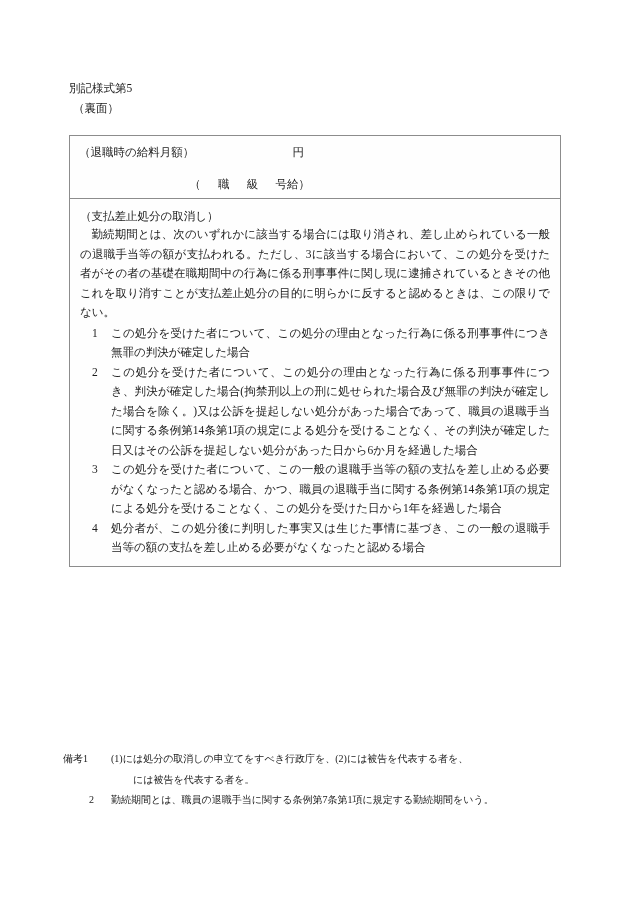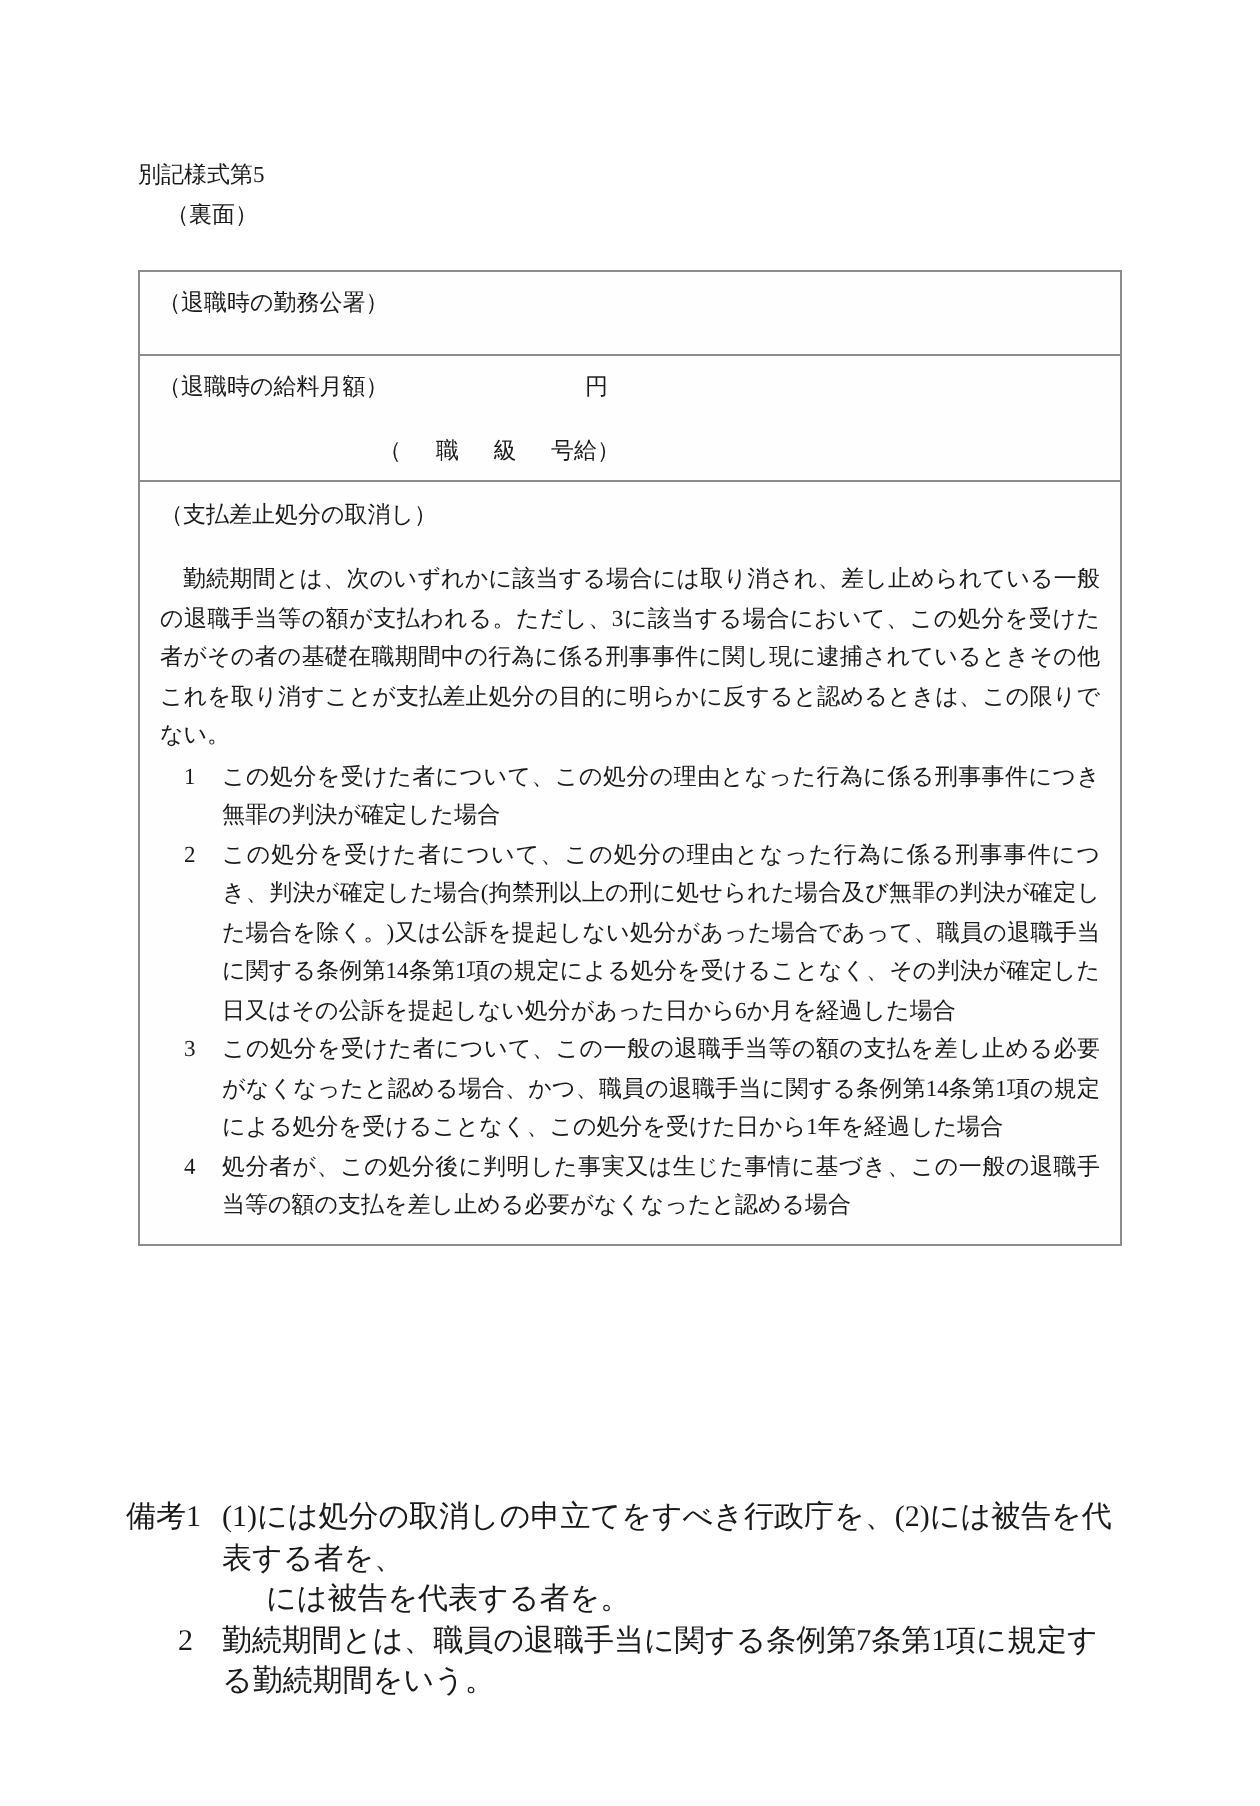--- a/index.html
+++ b/index.html
@@ -25,21 +25,21 @@
   .doc-header {
     position: absolute;
     left: 69px;
     top: 78px;
     font-size: 11.5px;
     line-height: 20px;
   }
   .doc-header .form-no { display: block; }
   .doc-header .side-note {
     display: block;
-    margin-left: 14px;
+    margin-left: 4px;
     font-family: Liberation Serif, serif;
   }
 
   
   .form-table {
     position: absolute;
     left: 69px;
     top: 135px;
     width: 492px;
     border: 1px solid #8c8c8c;
@@ -95,21 +95,20 @@
 
   
   .row-cancel { min-height: 338px; }
   .row-cancel .cell {
     width: 100%;
     padding: 8px 10px 8px 10px;
   }
   .cancel-heading {
     font-size: 11.5px;
     line-height: 18px;
-    margin-bottom: 14px;
   }
   .cancel-lead {
     font-size: 11.5px;
     line-height: 19.5px;
     text-indent: 1em;
     margin: 0 0 1px 0;
     text-align: justify;
     text-justify: inter-ideograph;
   }
   .clause-list {
@@ -132,21 +131,21 @@
     text-align: justify;
     text-justify: inter-ideograph;
   }
 
   
   .notes {
     position: absolute;
     left: 63px;
     top: 749px;
     width: 500px;
-    font-size: 15px;
+    font-size: 10px;
     line-height: 20.5px;
   }
   .note {
     display: flex;
     margin-bottom: 0;
   }
   .note-label {
     flex: 0 0 auto;
     width: 48px;
     white-space: pre;
@@ -168,25 +167,20 @@
 
 <div class="page">
 
   <div class="doc-header">
     <span class="form-no">別記様式第5</span>
     <span class="side-note">（裏面）</span>
   </div>
 
   <div class="form-table">
 
-    <div class="row row-office">
-      <div class="cell">
-        <span>（退職時の勤務公署）</span>
-      </div>
-    </div>
 
     <div class="row row-title">
       <div class="cell cell-salary">
         <div class="salary-top">
           <span>（退職時の給料月額）</span>
           <span class="salary-yen">円</span>
         </div>
         <div class="salary-grade">（      職      級      号給）</div>
       </div>
     </div>

